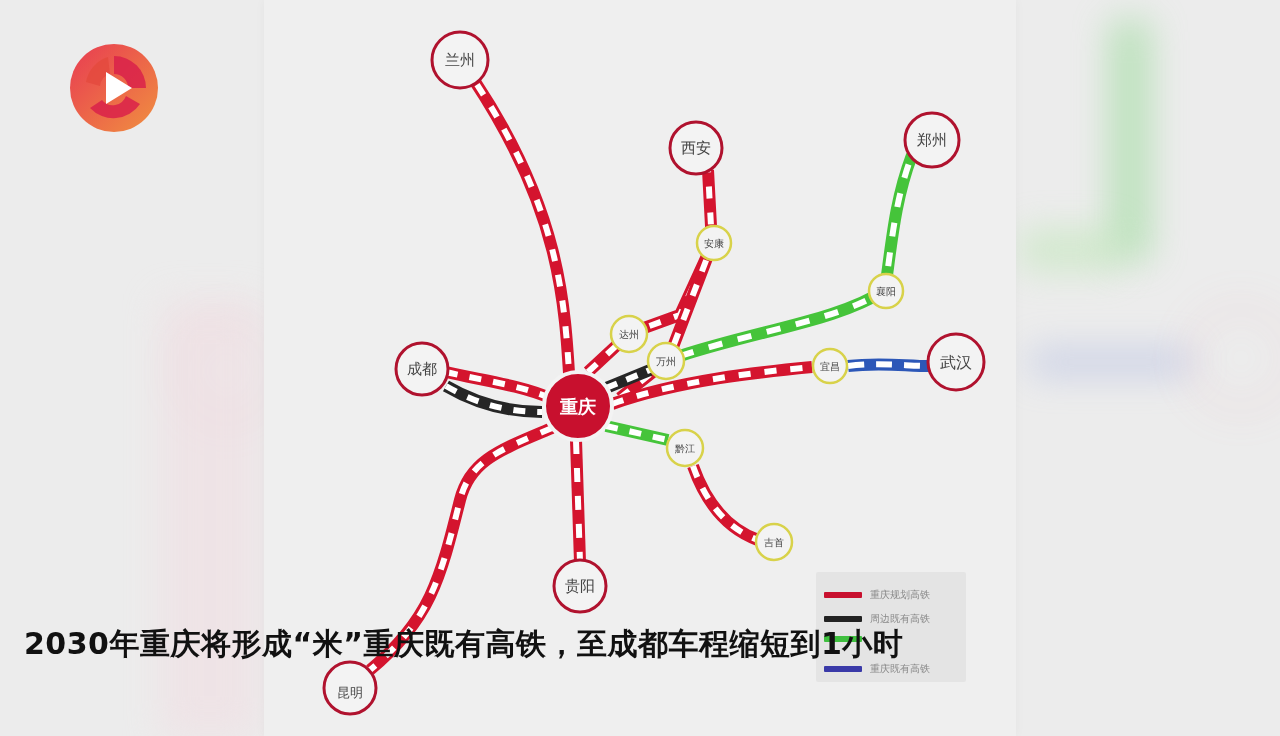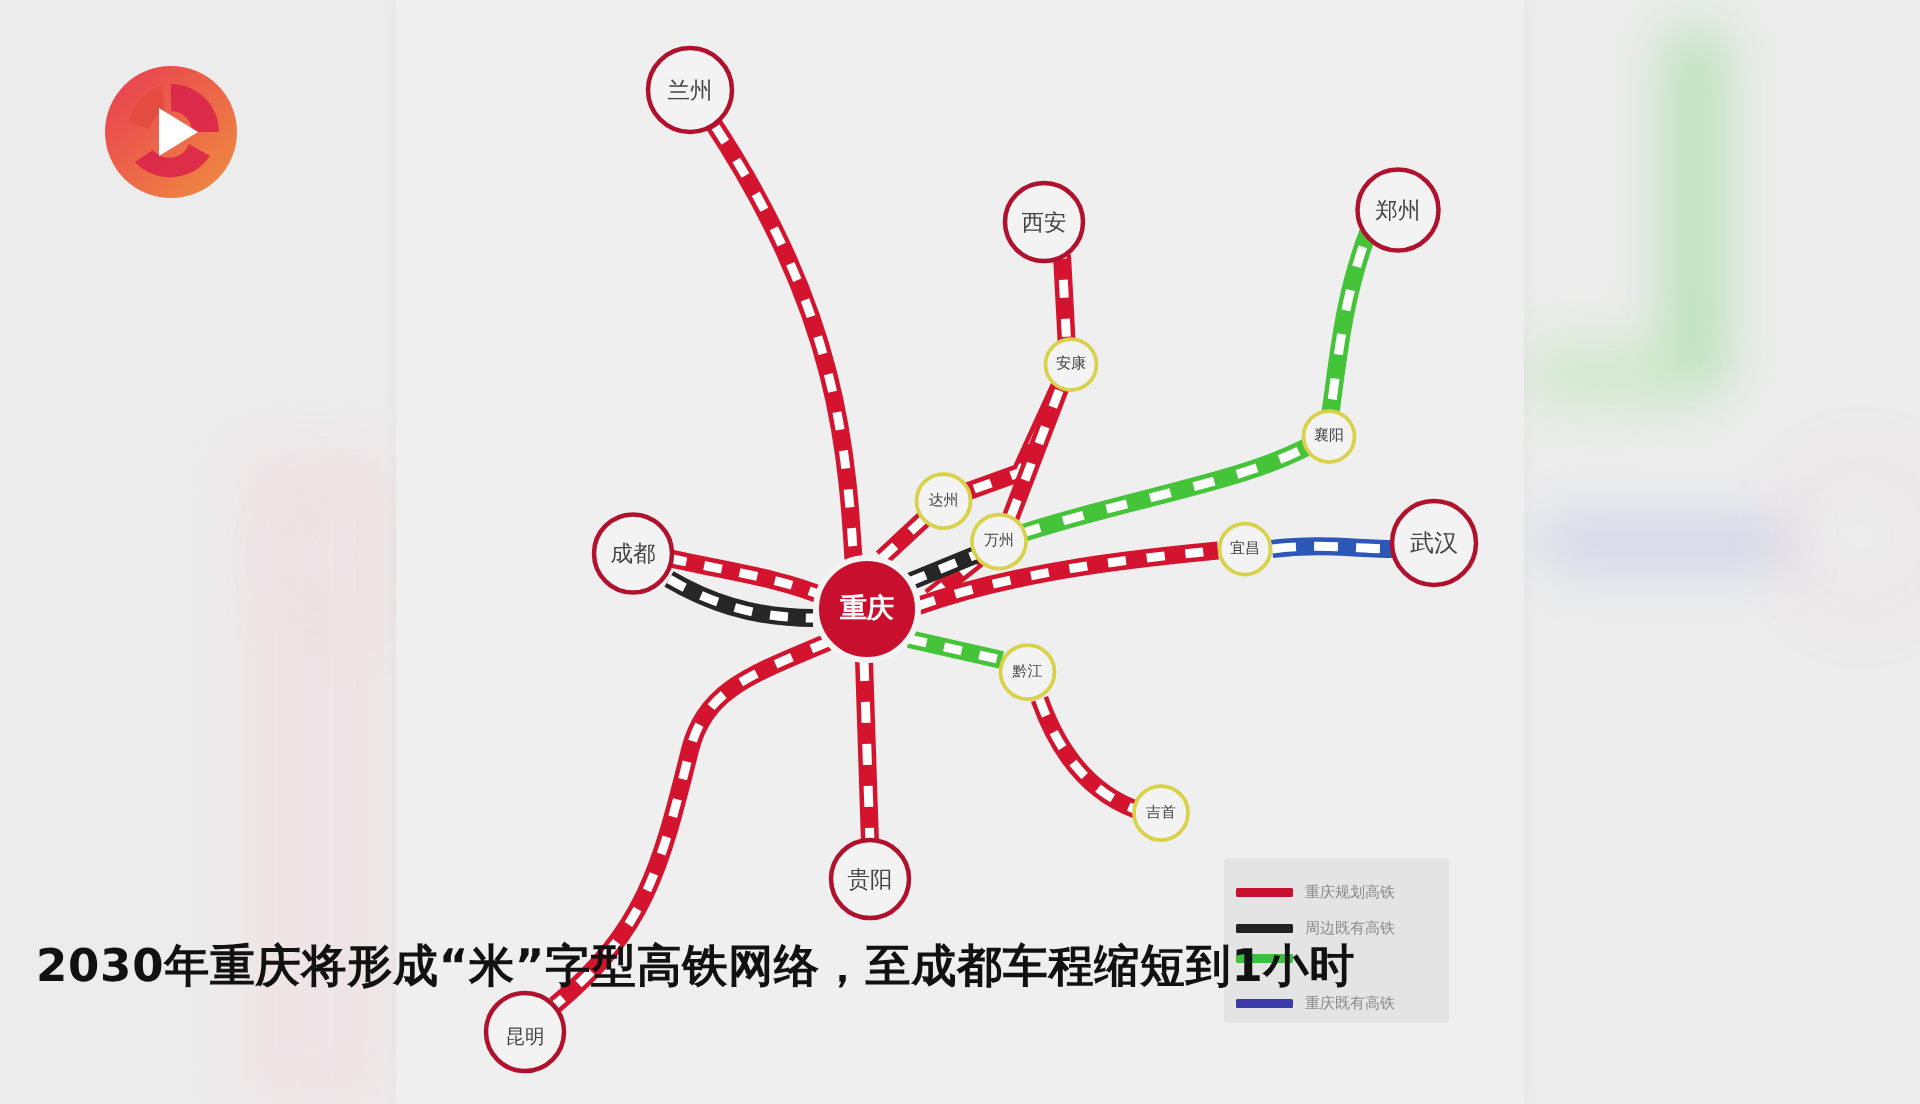--- a/index.html
+++ b/index.html
@@ -215,13 +215,13 @@
   <div class="legend-row" style="top:64px;">
     <div class="legend-swatch" style="background:#3fbf3f;"></div>
     <span class="legend-label"></span>
   </div>
   <div class="legend-row" style="top:90px;">
     <div class="legend-swatch" style="background:#3a3aa8;"></div>
     <span class="legend-label">重庆既有高铁</span>
   </div>
 </div>
 
-<div class="subtitle">2030年重庆将形成“米”字型高铁网络，至成都车程缩短到1小时</div>
+<div class="subtitle">2030年重庆将形成“米”重庆既有高铁，至成都车程缩短到1小时</div>
 
 </body></html>

